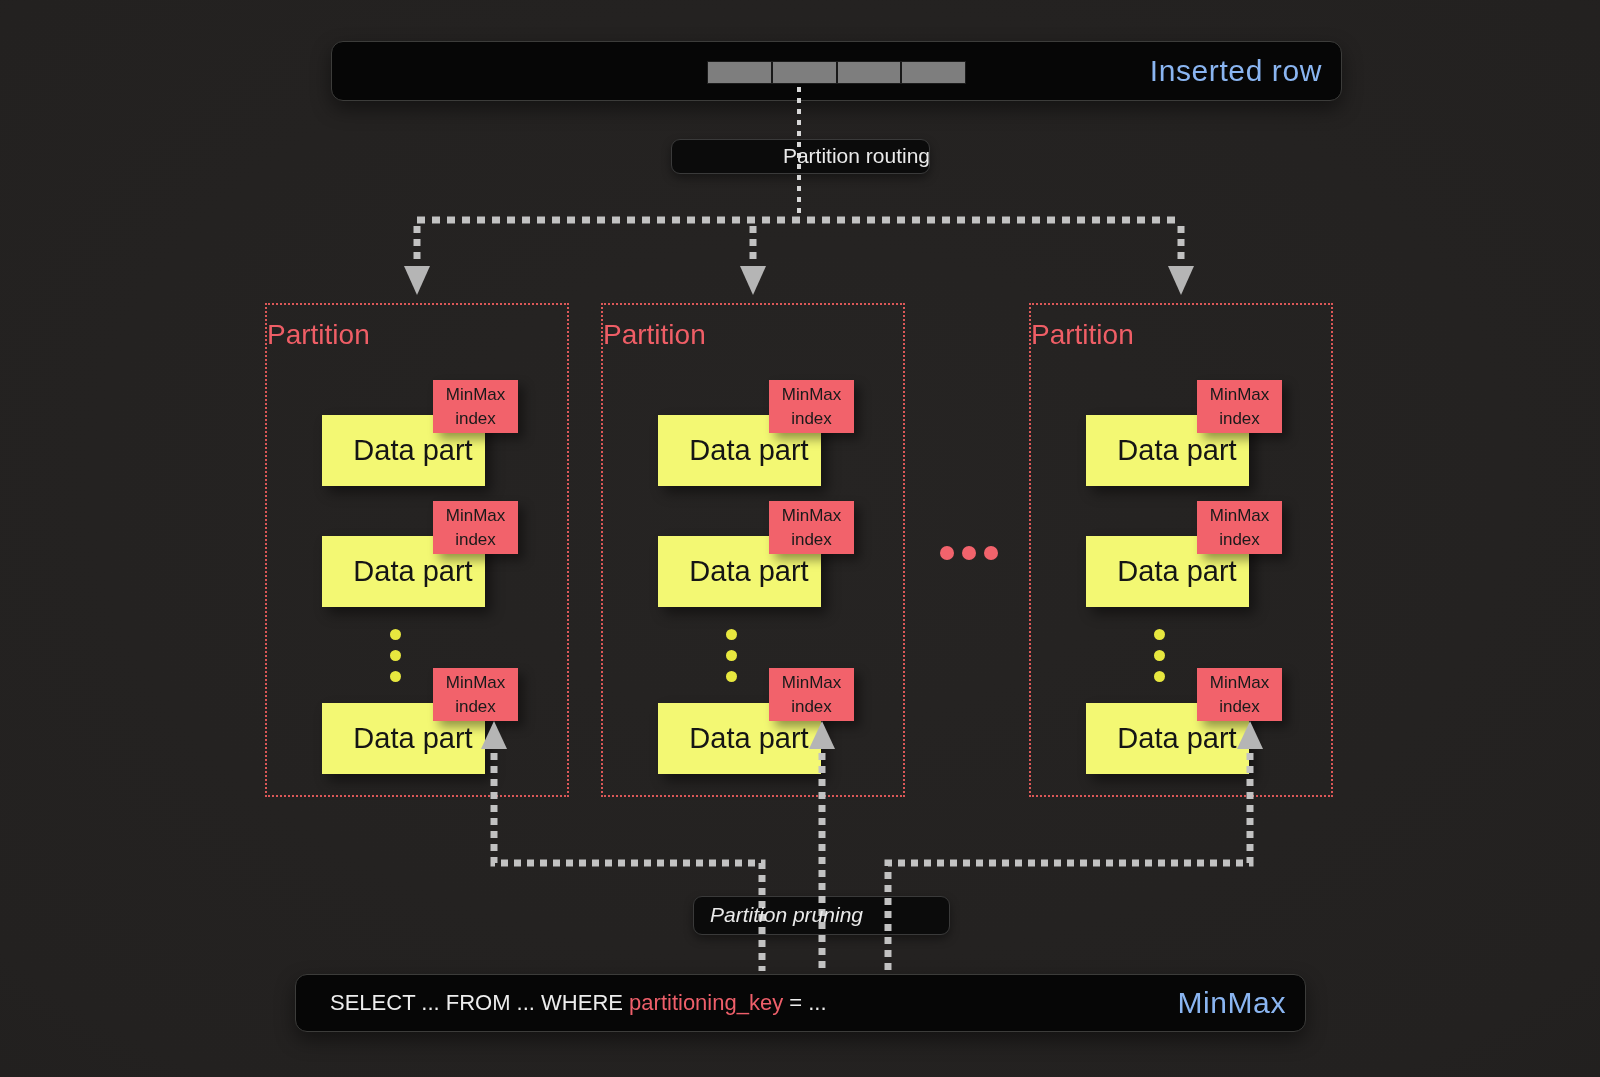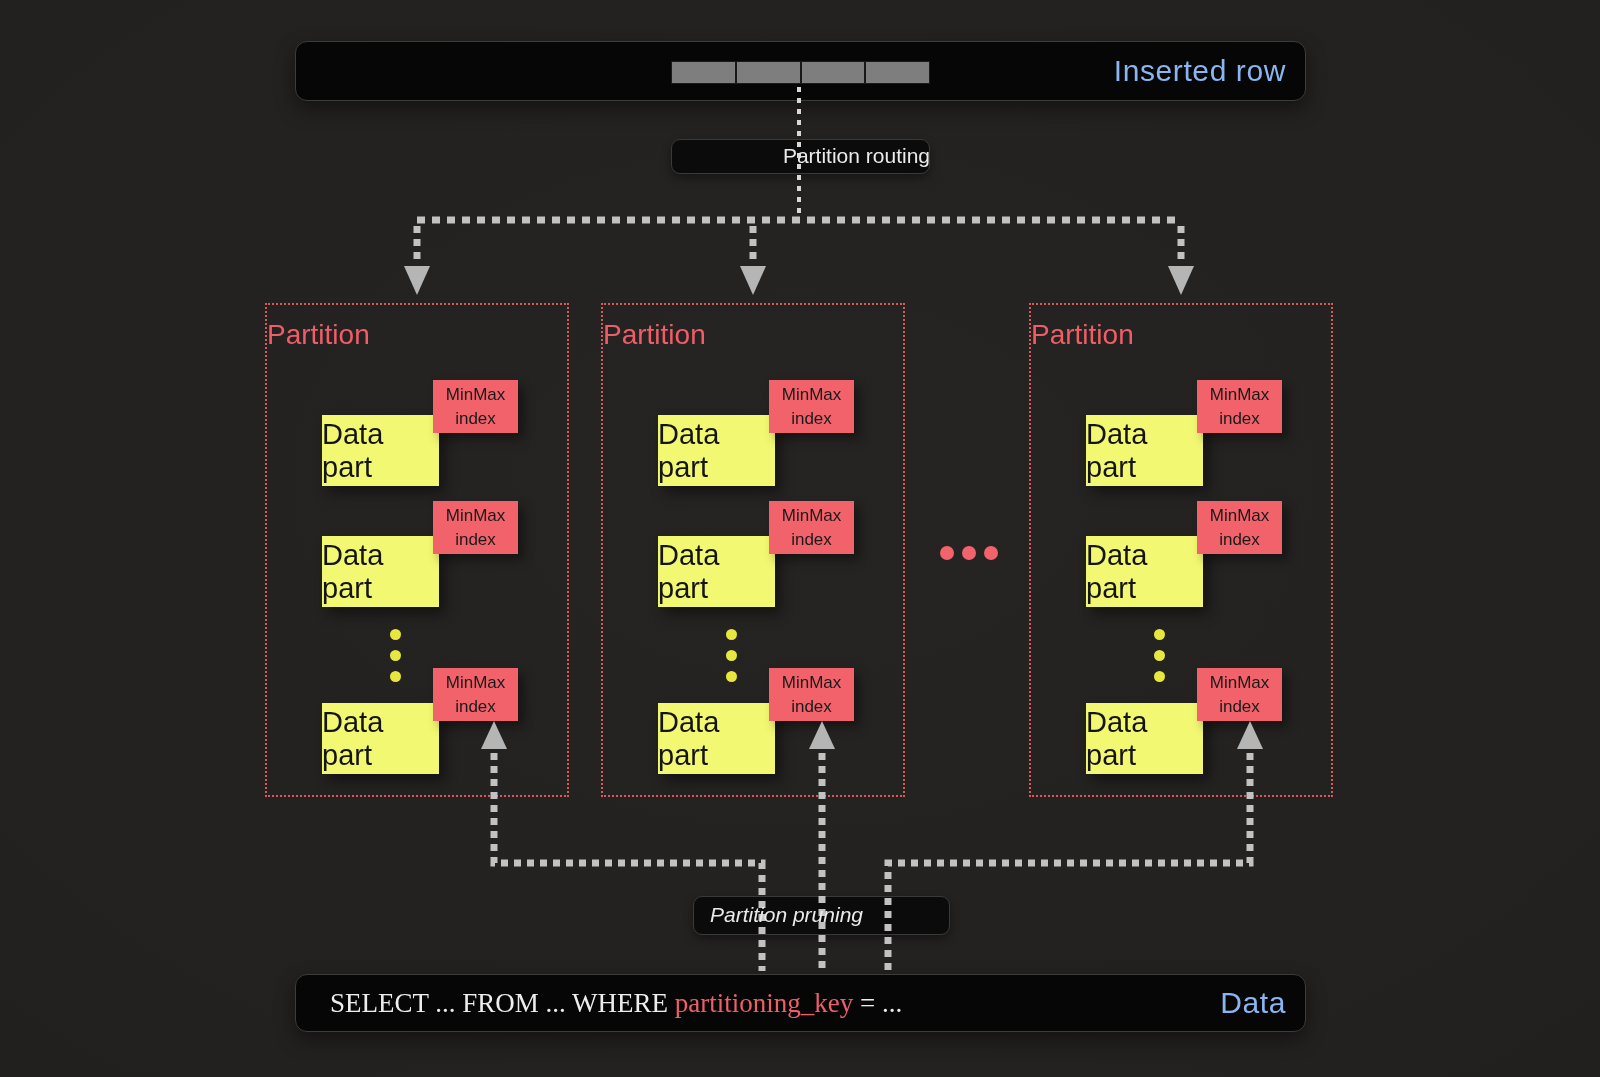--- a/index.html
+++ b/index.html
@@ -7,59 +7,59 @@
     position:relative;width:1600px;height:1077px;overflow:hidden;
     background:radial-gradient(120% 120% at 50% 45%, #262423 0%, #232120 55%, #1c1b1a 100%);
     font-family:"Liberation Sans", sans-serif;
   }
   
   .bar{
     position:absolute;left:295px;width:1011px;height:60px;
     background:#060606;border:1px solid #3c3c3a;border-radius:12px;
     box-shadow:0 8px 20px rgba(0,0,0,.45);box-sizing:border-box;z-index:2;
   }
-  .bar.top{top:41px;}
+  .bar.top{top:41px;margin-left:36px;}
   .bar.bottom{top:974px;height:58px;}
   .bar-label{
     position:absolute;right:19px;top:50%;transform:translateY(-50%);
     font-size:30px;letter-spacing:.6px;color:#8ab5f1;
   }
   .segments{
     position:absolute;left:375px;top:19px;width:259px;height:23px;
     display:flex;border:1px solid #1c1c1c;box-sizing:border-box;background:#7e7e7e;
   }
   .segments .cell{flex:1;background:#7e7e7e;}
   .segments .cell + .cell{border-left:2px solid #181818;}
   .sql{
     position:absolute;left:34px;top:50%;transform:translateY(-50%);
-    font-family:Liberation Serif, serif;font-size:27px;color:#ededed;white-space:pre;
+    font-family:Liberation Sans, sans-serif;font-size:22px;color:#ededed;white-space:pre;
   }
   .sql .key{color:#ee5f6a;}
   
   .pill-bg{
     position:absolute;background:#0b0b0b;border:1px solid #3a3a3a;border-radius:9px;
     box-sizing:border-box;z-index:4;box-shadow:0 4px 10px rgba(0,0,0,.4);
   }
   .pill-text{
     position:absolute;z-index:6;color:#eaeaea;font-size:21px;text-align:right;
   }
   
   .partition{
     position:absolute;top:303px;width:304px;height:494px;
     border:2px dotted #dc5858;box-sizing:border-box;z-index:2;
   }
   .partition-title{
     position:absolute;left:0;top:14px;width:100%;
     color:#ef5e66;font-size:28px;
   }
   .data-part{
-    position:absolute;left:55px;width:117px;height:71px;background:#f3f873;
+    position:absolute;left:55px;width:144px;height:71px;background:#f3f873;
     box-shadow:6px 7px 12px rgba(0,0,0,.45);
     display:flex;align-items:center;justify-content:center;
-    color:#151515;font-size:29px;z-index:2;
+    color:#151515;font-size:29px;z-index:2;padding-left:19px;
   }
   .minmax{
     position:absolute;left:166px;width:85px;height:53px;background:#f2626b;
     box-shadow:6px 6px 10px rgba(0,0,0,.4);
     color:#1a1a1a;font-size:17px;line-height:24px;text-align:center;
     display:flex;align-items:center;justify-content:center;z-index:3;
   }
   .dp1{top:110px}.mm1{top:75px}
   .dp2{top:231px}.mm2{top:196px}
   .dp3{top:398px}.mm3{top:363px}
@@ -159,16 +159,16 @@
     </div>
     <div class="minmax mm3">MinMax index</div>
     <div class="data-part dp3">Data part</div>
   </div>
 
   <div class="pill-bg" style="left:693px;top:896px;width:257px;height:39px;"></div>
   <span class="pill-text" style="left:657px;top:903px;width:206px;font-style:italic;">Partition pruning</span>
 
   <div class="bar bottom">
     <div class="sql"><span>SELECT ... FROM ... WHERE </span><span class="key">partitioning_key</span><span> = ...</span></div>
-    <span class="bar-label">Data</span>
+    <span class="bar-label">MinMax</span>
   </div>
 
 </div>
 
 </body></html>

